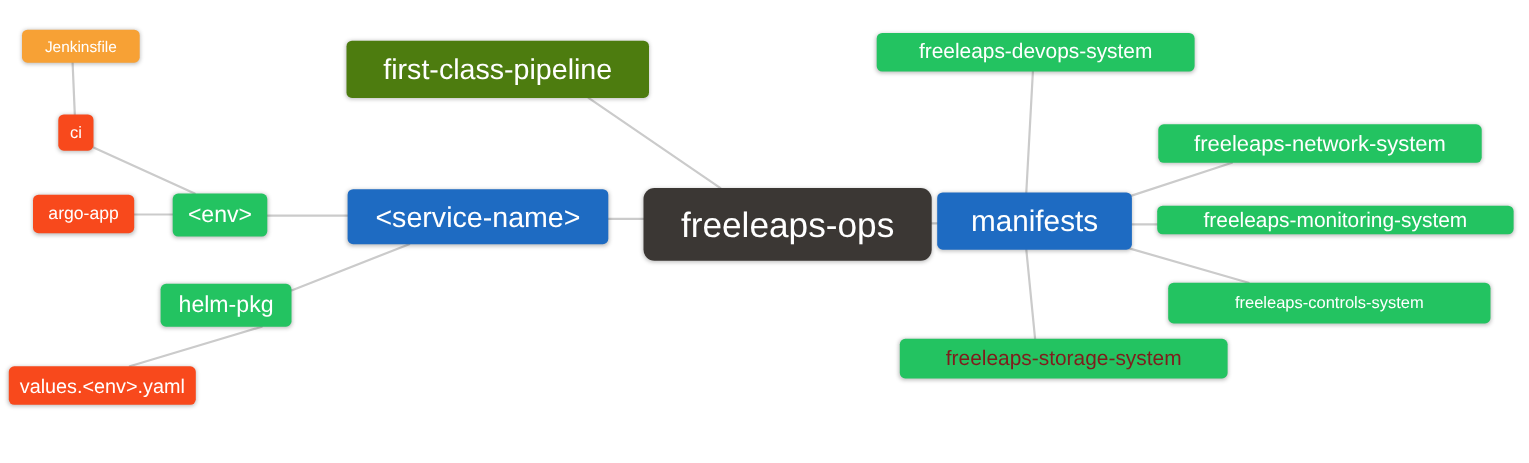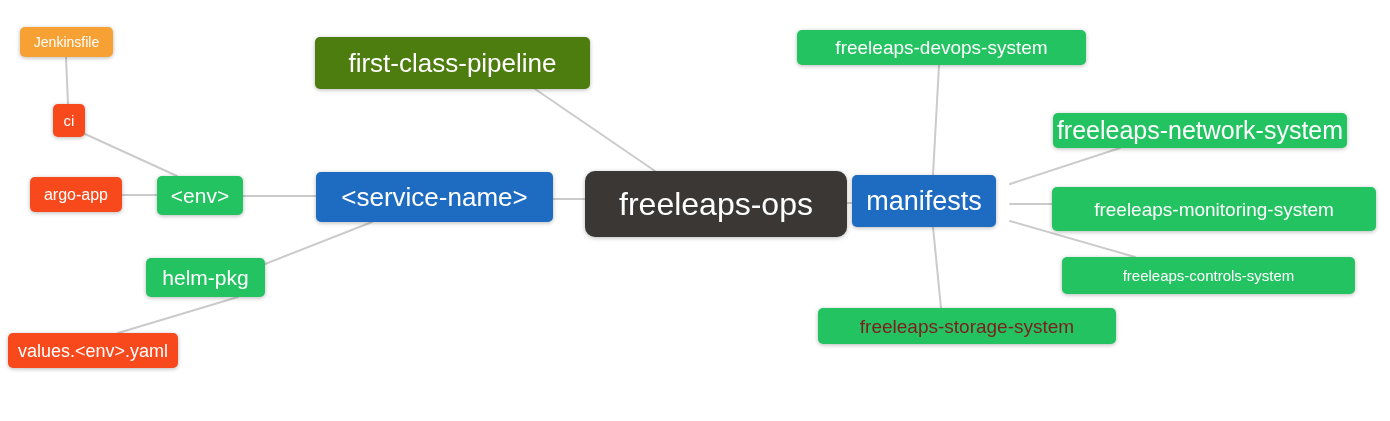--- a/index.html
+++ b/index.html
@@ -54,29 +54,29 @@
       <line x1="535" y1="89" x2="655" y2="171" stroke="#CBCBCB" stroke-width="2" stroke-linecap="round"></line>
       <line x1="553" y1="199" x2="585" y2="199" stroke="#CBCBCB" stroke-width="2" stroke-linecap="round"></line>
       <line x1="847" y1="203" x2="852" y2="203" stroke="#CBCBCB" stroke-width="2" stroke-linecap="round"></line>
       <line x1="933" y1="175" x2="939" y2="65" stroke="#CBCBCB" stroke-width="2" stroke-linecap="round"></line>
       <line x1="1010" y1="184" x2="1120" y2="148" stroke="#CBCBCB" stroke-width="2" stroke-linecap="round"></line>
       <line x1="1010" y1="204" x2="1052" y2="204" stroke="#CBCBCB" stroke-width="2" stroke-linecap="round"></line>
       <line x1="1010" y1="221" x2="1135" y2="257" stroke="#CBCBCB" stroke-width="2" stroke-linecap="round"></line>
       <line x1="933" y1="227" x2="941" y2="308" stroke="#CBCBCB" stroke-width="2" stroke-linecap="round"></line>
     </svg>
   <div>
-      <div class="node" style="left: 20px; top: 27px; width: 93px; height: 30px; font-size: 14px; background: rgb(247, 161, 53); color: rgb(255, 255, 255);">Jenkinsfile</div>
+      <div class="node" style="left: 20px; top: 27px; width: 107px; height: 30px; font-size: 14px; background: rgb(247, 161, 53); color: rgb(255, 255, 255);">Jenkinsfile</div>
       <div class="node" style="left: 53px; top: 104px; width: 32px; height: 33px; font-size: 15px; background: rgb(248, 73, 28); color: rgb(255, 255, 255);">ci</div>
       <div class="node" style="left: 30px; top: 177px; width: 92px; height: 35px; font-size: 16px; background: rgb(248, 73, 28); color: rgb(255, 255, 255);">argo-app</div>
       <div class="node" style="left: 157px; top: 176px; width: 86px; height: 39px; font-size: 21px; background: rgb(35, 195, 97); color: rgb(255, 255, 255);">&lt;env&gt;</div>
       <div class="node" style="left: 146px; top: 258px; width: 119px; height: 39px; font-size: 21px; background: rgb(35, 195, 97); color: rgb(255, 255, 255);">helm-pkg</div>
       <div class="node" style="left: 8px; top: 333px; width: 170px; height: 35px; font-size: 18px; background: rgb(248, 73, 28); color: rgb(255, 255, 255);">values.&lt;env&gt;.yaml</div>
       <div class="node" style="left: 315px; top: 37px; width: 275px; height: 52px; font-size: 26px; background: #4d7c0f; color: rgb(255, 255, 255);">first-class-pipeline</div>
       <div class="node" style="left: 316px; top: 172px; width: 237px; height: 50px; font-size: 26px; background: rgb(30, 107, 194); color: rgb(255, 255, 255); text-align: center;">&lt;service-name&gt;</div>
       <div class="node" style="left: 585px; top: 171px; width: 262px; height: 66px; font-size: 32px; background: rgb(59, 55, 52); color: rgb(255, 255, 255); border-radius: 10px;">freeleaps-ops</div>
-      <div class="node" style="left: 852px; top: 175px; width: 144px; height: 52px; font-size: 27px; background: rgb(30, 107, 194); color: rgb(255, 255, 255);">manifests</div>
+      <div class="node" style="left: 852px; top: 175px; width: 177px; height: 52px; font-size: 27px; background: rgb(30, 107, 194); color: rgb(255, 255, 255);">manifests</div>
       <div class="node" style="left: 797px; top: 30px; width: 289px; height: 35px; font-size: 19px; background: rgb(35, 195, 97); color: rgb(255, 255, 255);">freeleaps-devops-system</div>
-      <div class="node" style="left: 1053px; top: 113px; width: 294px; height: 35px; font-size: 25px; background: rgb(35, 195, 97); color: rgb(255, 255, 255);">freeleaps-network-system</div>
-      <div class="node" style="left: 1052px; top: 187px; width: 324px; height: 44px; font-size: 19px; background: rgb(35, 195, 97); color: rgb(255, 255, 255);">freeleaps-monitoring-system</div>
+      <div class="node" style="left: 1053px; top: 113px; width: 294px; height: 35px; font-size: 20px; background: rgb(35, 195, 97); color: rgb(255, 255, 255);">freeleaps-network-system</div>
+      <div class="node" style="left: 1052px; top: 187px; width: 324px; height: 26px; font-size: 19px; background: rgb(35, 195, 97); color: rgb(255, 255, 255);">freeleaps-monitoring-system</div>
       <div class="node" style="left: 1062px; top: 257px; width: 293px; height: 37px; font-size: 15px; background: rgb(35, 195, 97); color: rgb(255, 255, 255);">freeleaps-controls-system</div>
       <div class="node" style="left: 818px; top: 308px; width: 298px; height: 36px; font-size: 19px; background: rgb(35, 195, 97); color: #7f1d1d;">freeleaps-storage-system</div>
     </div>
 </div>
 
 </body></html>

